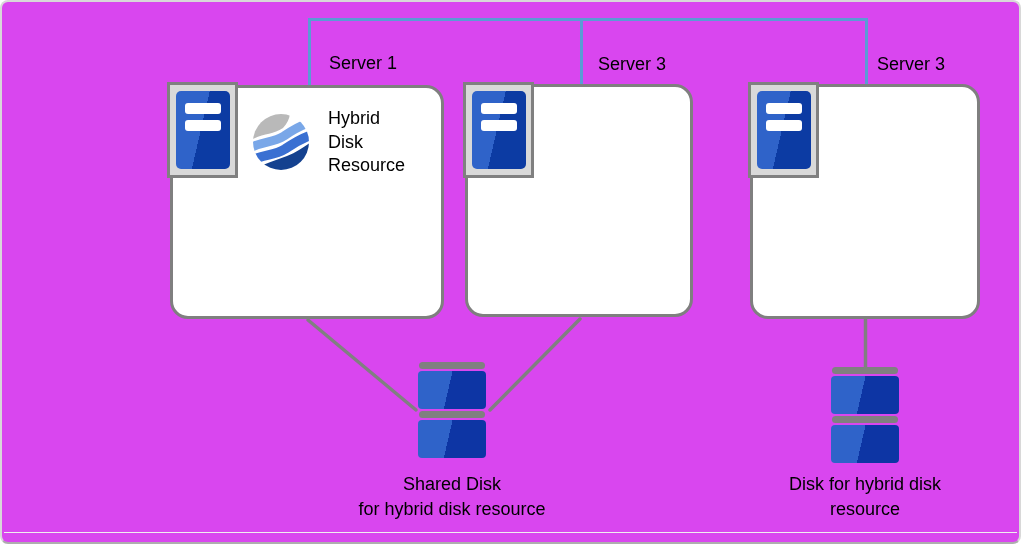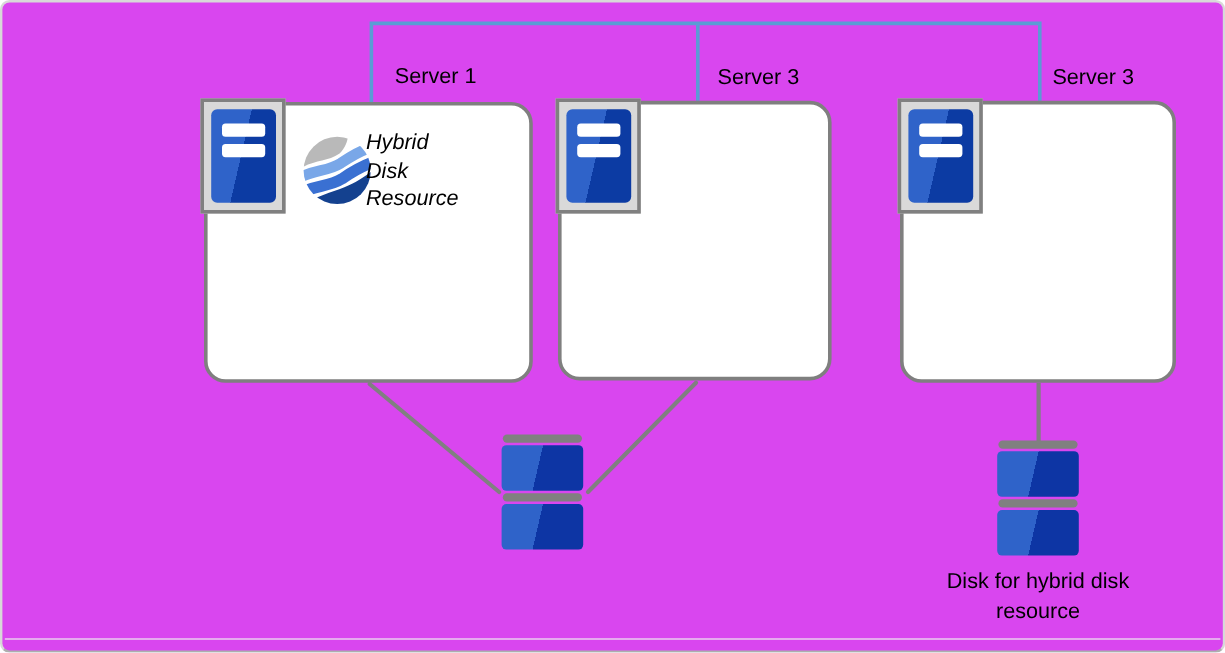--- a/index.html
+++ b/index.html
@@ -133,38 +133,42 @@
         </clipPath>
     </defs>
     <g clip-path="url(#wc)">
       <rect width="56" height="56" fill="#ffffff"></rect>
       <path d="M-2,26 C10,19 20,21 30,14 C35,9 37,3 37,-2 L-2,-2 Z" fill="#B9B9B9"></path>
       <path d="M-3,34 C10,27 20,29 31,22 C41,15 49,11 58,8" stroke="#79A7E8" stroke-width="9" fill="none"></path>
       <path d="M-3,47 C10,40 21,42 32,35 C42,28 50,24 58,21" stroke="#3A70D2" stroke-width="9.5" fill="none"></path>
       <path d="M-2,58 L58,58 L58,28 C51,33 44,38 34,42 C22,46.5 10,50 -2,57 Z" fill="#14418F"></path>
     </g>
   </svg>
-  <div class="resource-label" style="left:303px; top:105px;font-style:italic;">
+  <div class="resource-label" style="left:326px; top:105px;">
     <div>Hybrid</div>
     <div>Disk</div>
     <div>Resource</div>
   </div>
 
   <div class="disk-icon" style="left:416px; top:360px;">
     <div class="disk-cap"></div>
     <div class="disk-body"></div>
     <div class="disk-bar"></div>
     <div class="disk-body"></div>
   </div>
 
   <div class="disk-icon" style="left:829px; top:365px;">
     <div class="disk-cap"></div>
     <div class="disk-body"></div>
     <div class="disk-bar"></div>
     <div class="disk-body"></div>
   </div>
 
+  <div class="disk-caption" style="left:280px; top:470px;">
+    <div>Shared Disk</div>
+    <div>for hybrid disk resource</div>
+  </div>
   <div class="disk-caption" style="left:693px; top:470px;">
     <div>Disk for hybrid disk</div>
     <div>resource</div>
   </div>
 
 </div>
 
 </body></html>

